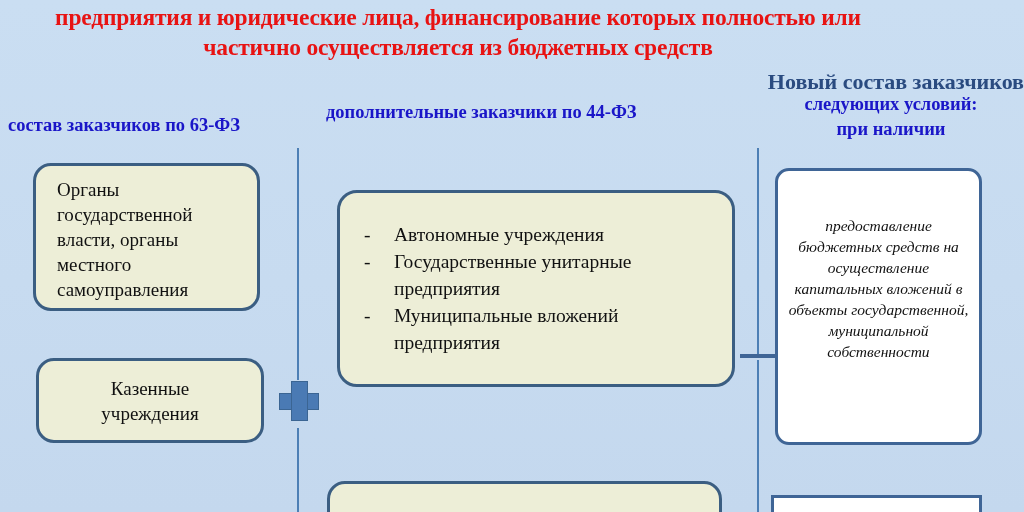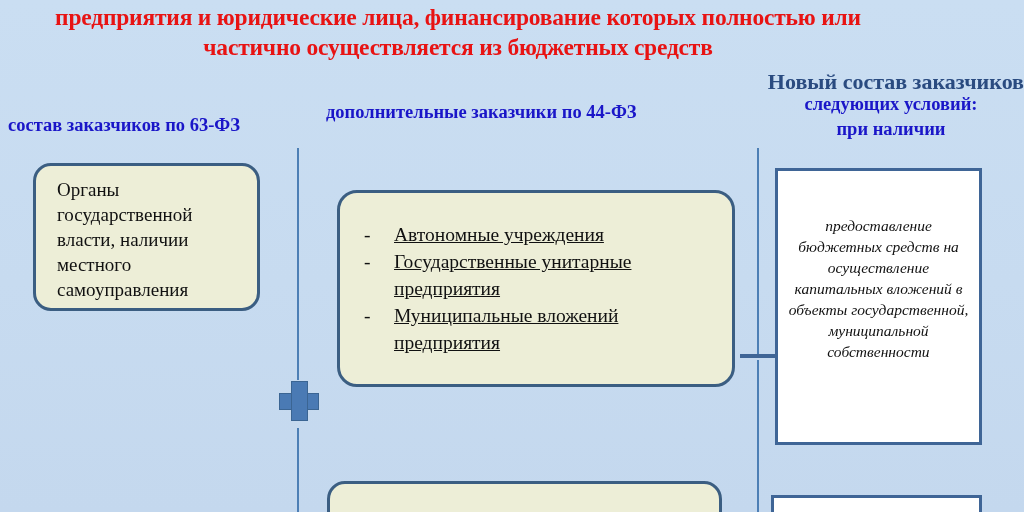--- a/index.html
+++ b/index.html
@@ -120,21 +120,21 @@
     display: flex;
     align-items: flex-start;
     font-size: 19.5px;
     line-height: 27px;
   }
   #box-additional .dash {
     width: 30px;
     flex: 0 0 30px;
     color: #111;
   }
-  #box-additional .txt { flex: 1 1 auto; text-decoration: underline; }
+  #box-additional .txt { flex: 1 1 auto; }
 
   #box-bottom-center {
     left: 327px;
     top: 481px;
     width: 395px;
     height: 60px;
     border-radius: 18px;
   }
 
   
@@ -149,20 +149,21 @@
     left: 775px;
     top: 168px;
     width: 207px;
     height: 277px;
     padding: 44px 9px 23px 9px;
     text-align: center;
     font-family: "Liberation Serif", "DejaVu Serif", serif;
     font-style: italic;
     font-size: 15.5px;
     line-height: 21px;
+    border-radius: 14px;
   }
   #box-bottom-right {
     left: 771px;
     top: 495px;
     width: 211px;
     height: 55px;
   }
 
   
   .vline {
@@ -223,23 +224,29 @@
   <div class="vline" id="vline-right"></div>
   <div class="vline" id="vline-right-lower"></div>
   <div class="hline" id="hline-to-capital"></div>
 
   <div class="cross">
     <div class="bar bar-h"></div>
     <div class="bar bar-v"></div>
   </div>
 
   <div class="box-cream" id="box-gov-bodies">
-    <span>Органы государственной власти, наличии местного самоуправления</span>
-  </div>
-
+    <span>Органы государственной власти, органы местного самоуправления</span>
+  </div>
+
+  <div class="box-cream" id="box-treasury">
+    <div class="inner">
+      <div>Казенные</div>
+      <div>учреждения</div>
+    </div>
+  </div>
 
   <div class="box-cream" id="box-additional">
     <div class="list">
       <div class="row">
         <span class="dash">-</span>
         <span class="txt">Автономные учреждения</span>
       </div>
       <div class="row">
         <span class="dash">-</span>
         <span class="txt">Государственные унитарные предприятия</span>

